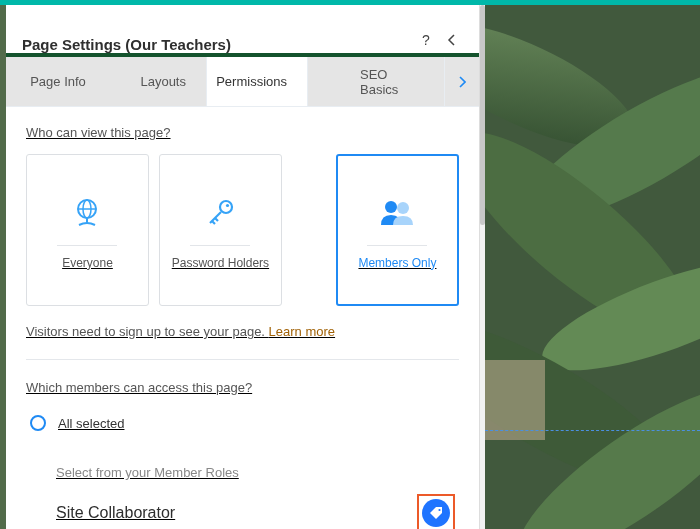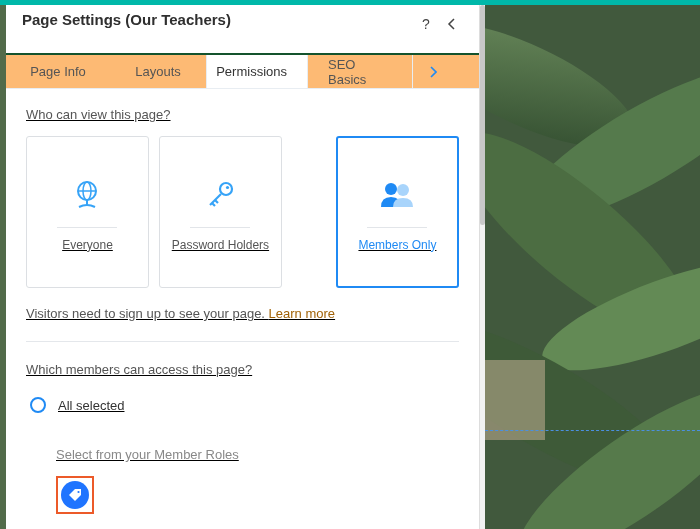--- a/index.html
+++ b/index.html
@@ -2,29 +2,29 @@
 <html><head>
   <meta charset="utf-8">
   <style>
     * { margin: 0; padding: 0; box-sizing: border-box; }
     body { font-family: -apple-system, BlinkMacSystemFont, "Helvetica Neue", Arial, sans-serif; width: 700px; height: 529px; overflow: hidden; position: relative; background: #526b4a; }
     .top-bar { position: absolute; top: 0; left: 0; right: 0; height: 5px; background: #00b8a9; z-index: 5; }
     .bg-foliage { position: absolute; top: 5px; right: 0; width: 215px; height: 524px; overflow: hidden; }
     .bg-foliage svg { width: 100%; height: 100%; }
     .bg-dashline { position: absolute; top: 430px; right: 0; width: 215px; border-top: 1px dashed #4a90e2; z-index: 2; }
     .panel { position: absolute; top: 5px; left: 6px; width: 474px; height: 524px; background: #fff; display: flex; flex-direction: column; border-right: 1px solid #ddd; }
-    .panel-header { height: 48px; display: flex; align-items: flex-start; padding: 6px 14px 0 16px; }
+    .panel-header { height: 48px; display: flex; align-items: flex-end; padding: 6px 14px 0 16px; }
     .panel-title { font-size: 15px; font-weight: 700; color: #2f2f2f; flex: 1; }
     .header-icon { color: #444; font-size: 14px; width: 26px; height: 26px; display: inline-flex; align-items: center; justify-content: center; cursor: pointer; }
-    .tabs { display: flex; height: 36px; background: #fdba74; border-top: 2px solid #14532d; border-bottom: 1px solid #e8edf2; }
+    .tabs { display: flex; height: 54px; background: #e5e5e5; border-top: 4px solid #14532d; border-bottom: 1px solid #e8edf2; }
     .tab { flex: 0 0 auto; padding: 0 20px; display: flex; align-items: center; font-size: 13px; color: #555; cursor: pointer; }
     .tab.info { width: 104px; justify-content: center; }
-    .tab.layouts { width: 96px; justify-content: center; }
+    .tab.layouts { width: 96px; justify-content: flex-end; }
     .tab.permissions { width: 102px; justify-content: flex-end; background: #fff; border-left: 1px solid #e8edf2; border-right: 1px solid #e8edf2; color: #333; position: relative; top: 0; }
-    .tab.seo { width: 104px; justify-content: center; }
+    .tab.seo { width: 104px; justify-content: center; margin-left: 32px; }
     .tab-arrow { width: 40px; display: flex; align-items: center; justify-content: center; color: #1f8af4; font-size: 14px; cursor: pointer; border-left: 1px solid #e8edf2; }
     .content { padding: 18px 20px 0 20px; flex: 1; overflow: hidden; text-decoration: underline; }
     .section-label { font-size: 13px; color: #555; margin-bottom: 14px; }
     .cards { display: flex; gap: 10px; margin-bottom: 18px; }
     .card { width: 132px; height: 152px; border: 1px solid #dcdfe3; border-radius: 3px; display: flex; flex-direction: column; align-items: center; justify-content: center; gap: 10px; cursor: pointer; font-size: 12px; color: #555; }
     .card.selected { border: 2px solid #1f8af4; color: #1f8af4; margin-left: 44px; }
     .card .cicon { width: 44px; height: 44px; display: flex; align-items: center; justify-content: center; }
     .card .divider { width: 60px; border-top: 1px solid #e2e5e9; }
     .info-line { font-size: 13px; color: #555; margin-bottom: 20px; }
     .info-line a { color: #a16207; text-decoration: none; cursor: pointer; }
@@ -155,20 +155,21 @@
     <div class="radio-group">
       <div class="radio-item">
         <div class="radio-circle"></div>
         <span>All selected</span>
       </div>
     </div>
 
     <div class="sub-section">
       <div class="sub-label">Select from your Member Roles</div>
       <div class="role-row">
+        <div class="role-name">Site Collaborator</div>
         <div class="edit-wrap">
           <div class="edit-btn">
             <svg width="15" height="15" viewBox="0 0 15 15">
               <path d="M7 1 L13 1 L13 7 L7 13 L1 7 Z" fill="#fff"></path>
               <circle cx="10.5" cy="4" r="1.1" fill="#1f74ff"></circle>
             </svg>
           </div>
         </div>
       </div>
     </div>

